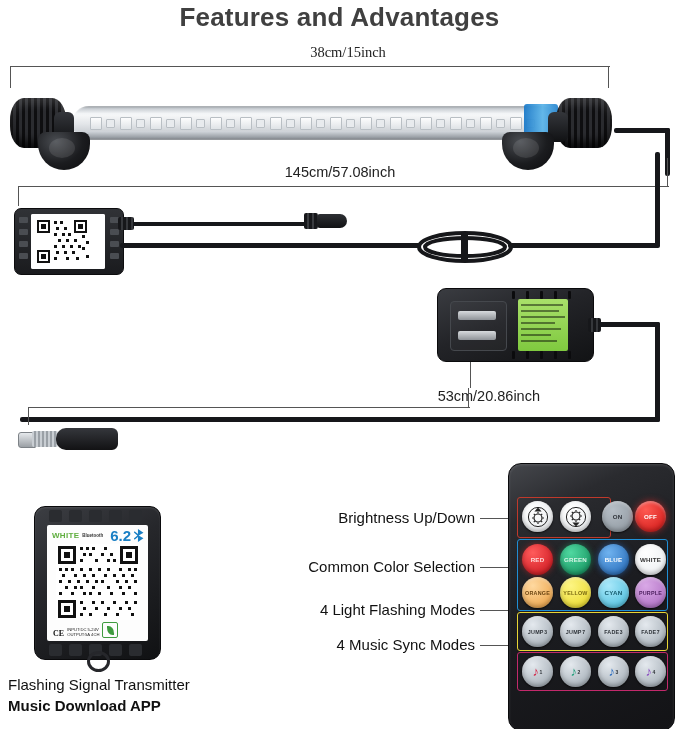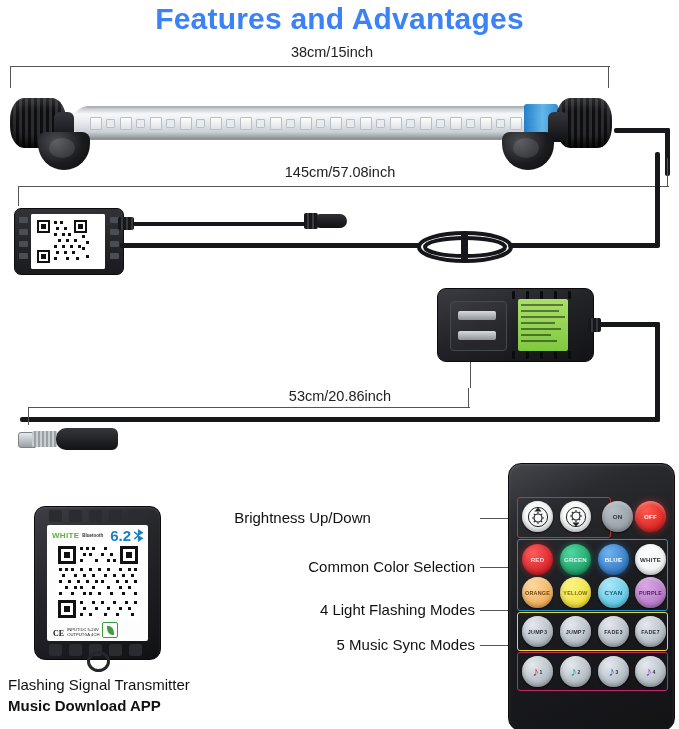--- a/index.html
+++ b/index.html
@@ -4,22 +4,22 @@
 <style>
   html,body{margin:0;padding:0;background:#fff;}
   body{width:679px;height:729px;position:relative;overflow:hidden;
        font-family:"Liberation Sans","DejaVu Sans",sans-serif;color:#111;}
 
   .abs{position:absolute;}
 
   
   #title{
     left:0;top:2px;width:679px;text-align:center;
-    font-size:30px;font-weight:bold;letter-spacing:.2px;
-    color:#3b82f6;
+    font-size:26px;font-weight:bold;letter-spacing:.2px;
+    color:#404040;
   }
 
   
   .dim-label{font-size:14.5px;color:#222;text-align:center;white-space:nowrap;}
   .dim-h{border-top:1.6px solid #555;height:0;}
   .dim-v{border-left:1.6px solid #555;width:0;}
 
   
   #tube-wrap{left:10px;top:92px;width:660px;height:84px;}
 
@@ -199,21 +199,21 @@
 
   
   #cap1{position:absolute;left:8px;top:676px;font-size:15px;color:#111;}
   #cap2{position:absolute;left:8px;top:697px;font-size:15px;font-weight:bold;color:#111;}
 </style>
 </head>
 <body>
 
 <div class="abs" id="title">Features and Advantages</div>
 
-<div class="abs dim-label" style="left:132px;top:44px;width:400px;">38cm/15inch</div>
+<div class="abs dim-label" style="left:148px;top:44px;width:400px;font-family:Liberation Serif, serif;">38cm/15inch</div>
 <div class="abs" style="left:10px;top:66px;width:600px;">
   <div class="dim-h" style="width:600px;"></div>
   <div class="dim-v abs" style="left:0;top:0;height:22px;"></div>
   <div class="dim-v abs" style="left:598px;top:0;height:22px;"></div>
 </div>
 
 <div class="abs" id="tube-wrap">
   <div class="tube-body">
     <div class="tube-pcb">
       <div class="led" style="left:18px;"></div>
@@ -369,21 +369,21 @@
   <div class="adapter-vent" style="left:130px;bottom:2px;"></div>
 </div>
 <div class="abs" style="left:588px;top:318px;width:13px;height:14px;
      background:repeating-linear-gradient(90deg,#16171a 0 3px,#35373b 3px 5px);border-radius:2px;"></div>
 <div class="cable abs" style="left:598px;top:322px;width:62px;height:5px;"></div>
 <div class="cable abs" style="left:655px;top:322px;width:5px;height:100px;"></div>
 <div class="cable abs" style="left:20px;top:417px;width:640px;height:5px;"></div>
 
 <div class="dim-v abs" style="left:470px;top:362px;height:26px;"></div>
 
-<div class="abs dim-label" style="left:140px;top:388px;width:400px;">53cm/20.86inch</div>
+<div class="abs dim-label" style="left:140px;top:388px;width:400px;text-align:right;">53cm/20.86inch</div>
 <div class="abs" style="left:28px;top:407px;width:440px;">
   <div class="dim-h" style="width:442px;"></div>
   <div class="dim-v abs" style="left:0;top:0;height:18px;"></div>
   <div class="dim-v abs" style="left:440px;top:-19px;height:19px;"></div>
 </div>
 
 <div id="dcplug">
   <div class="dc-tip"></div>
   <div class="dc-shaft"></div>
   <div class="dc-body"></div>
@@ -513,30 +513,30 @@
           <span class="leaf"></span>
         </span>
     </div>
   </div>
   <div class="tx-loop"></div>
 </div>
 
 <div id="cap1">Flashing Signal Transmitter</div>
 <div id="cap2">Music Download APP</div>
 
-<div class="callout" style="left:130px;top:509px;width:345px;text-align:center;">Brightness Up/Down</div>
+<div class="callout" style="left:130px;top:509px;width:345px;">Brightness Up/Down</div>
 <div class="leader" style="left:480px;top:518px;width:32px;"></div>
 
 <div class="callout" style="left:130px;top:558px;width:345px;">Common Color Selection</div>
 <div class="leader" style="left:480px;top:567px;width:32px;"></div>
 
 <div class="callout" style="left:130px;top:601px;width:345px;">4 Light Flashing Modes</div>
 <div class="leader" style="left:480px;top:610px;width:32px;"></div>
 
-<div class="callout" style="left:130px;top:636px;width:345px;">5 Music Sync Modes</div>
+<div class="callout" style="left:130px;top:636px;width:345px;">4 Music Sync Modes</div>
 <div class="leader" style="left:480px;top:645px;width:32px;"></div>
 
 <div id="remote">
 
   <div class="grp" style="left:8px;top:33px;width:92px;height:39px;border:1.6px solid #c0392b;"></div>
   <div class="grp" style="left:8px;top:75px;width:149px;height:70px;border:1.6px solid #1f8fd6;"></div>
   <div class="grp" style="left:8px;top:148px;width:149px;height:37px;border:1.6px solid #e8d534;"></div>
   <div class="grp" style="left:8px;top:188px;width:149px;height:37px;border:1.6px solid #c2296b;"></div>
 
   <div class="btn" style="left:13px;top:37px;background:radial-gradient(circle at 35% 28%,#ffffff,#e6e9ec);">

